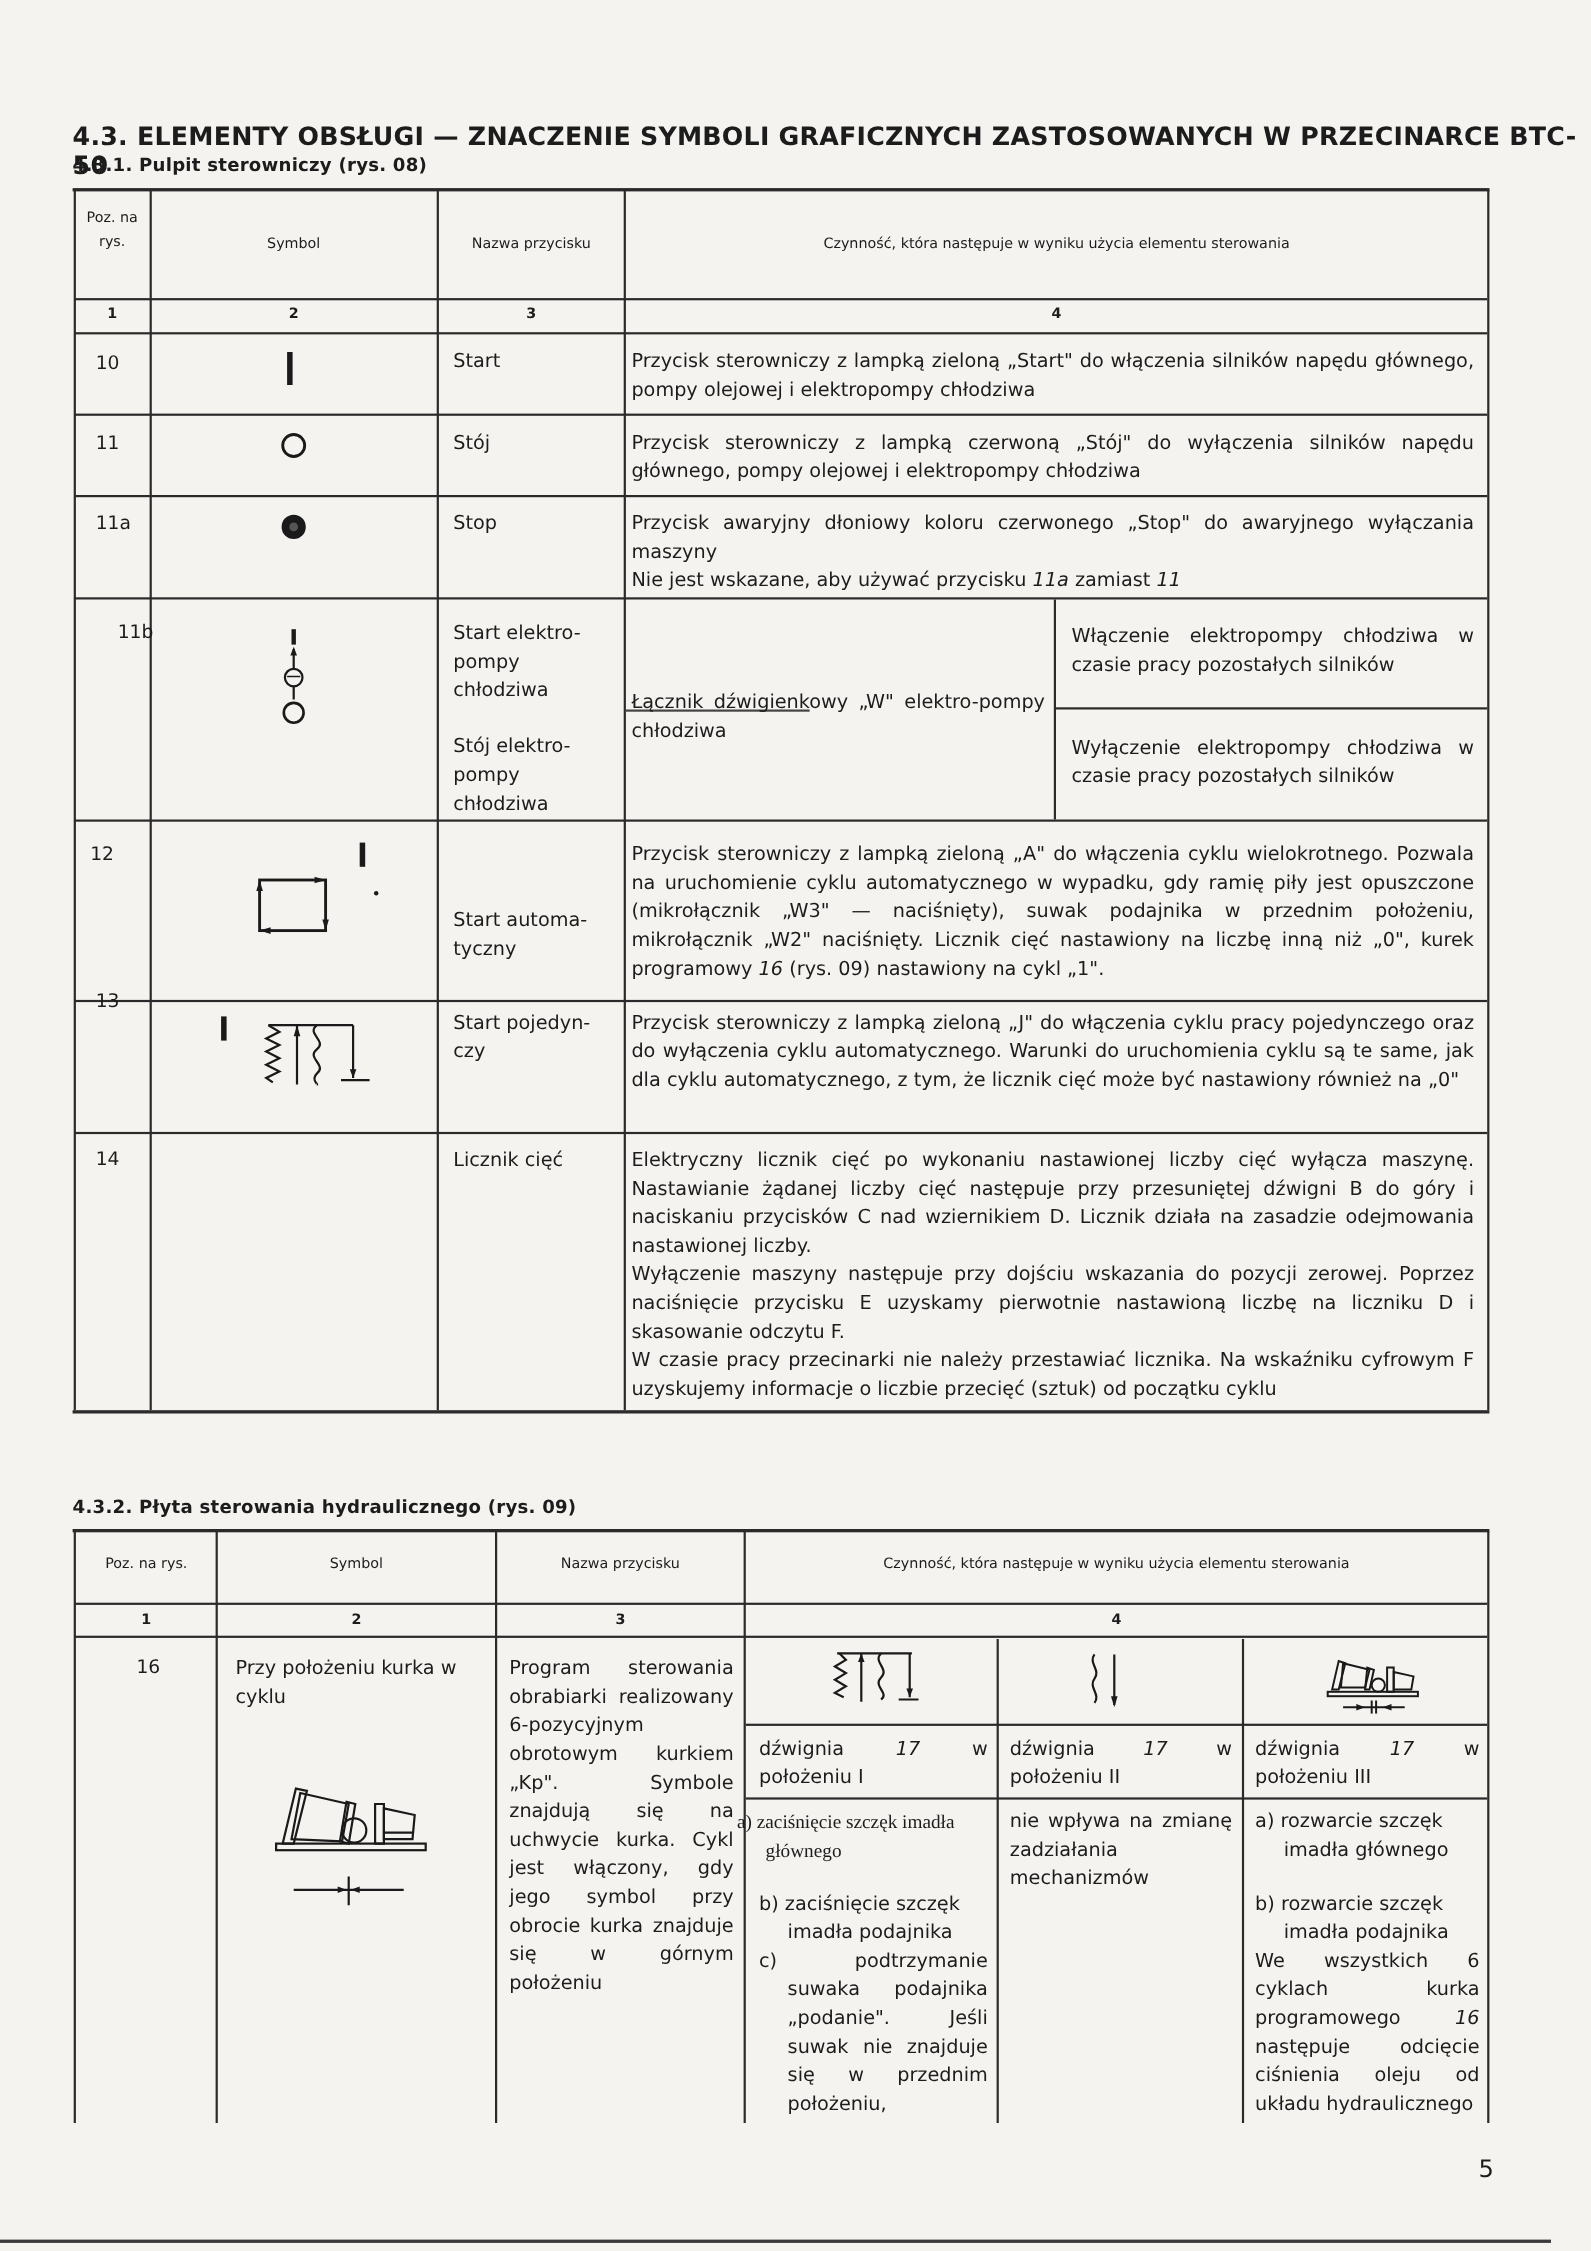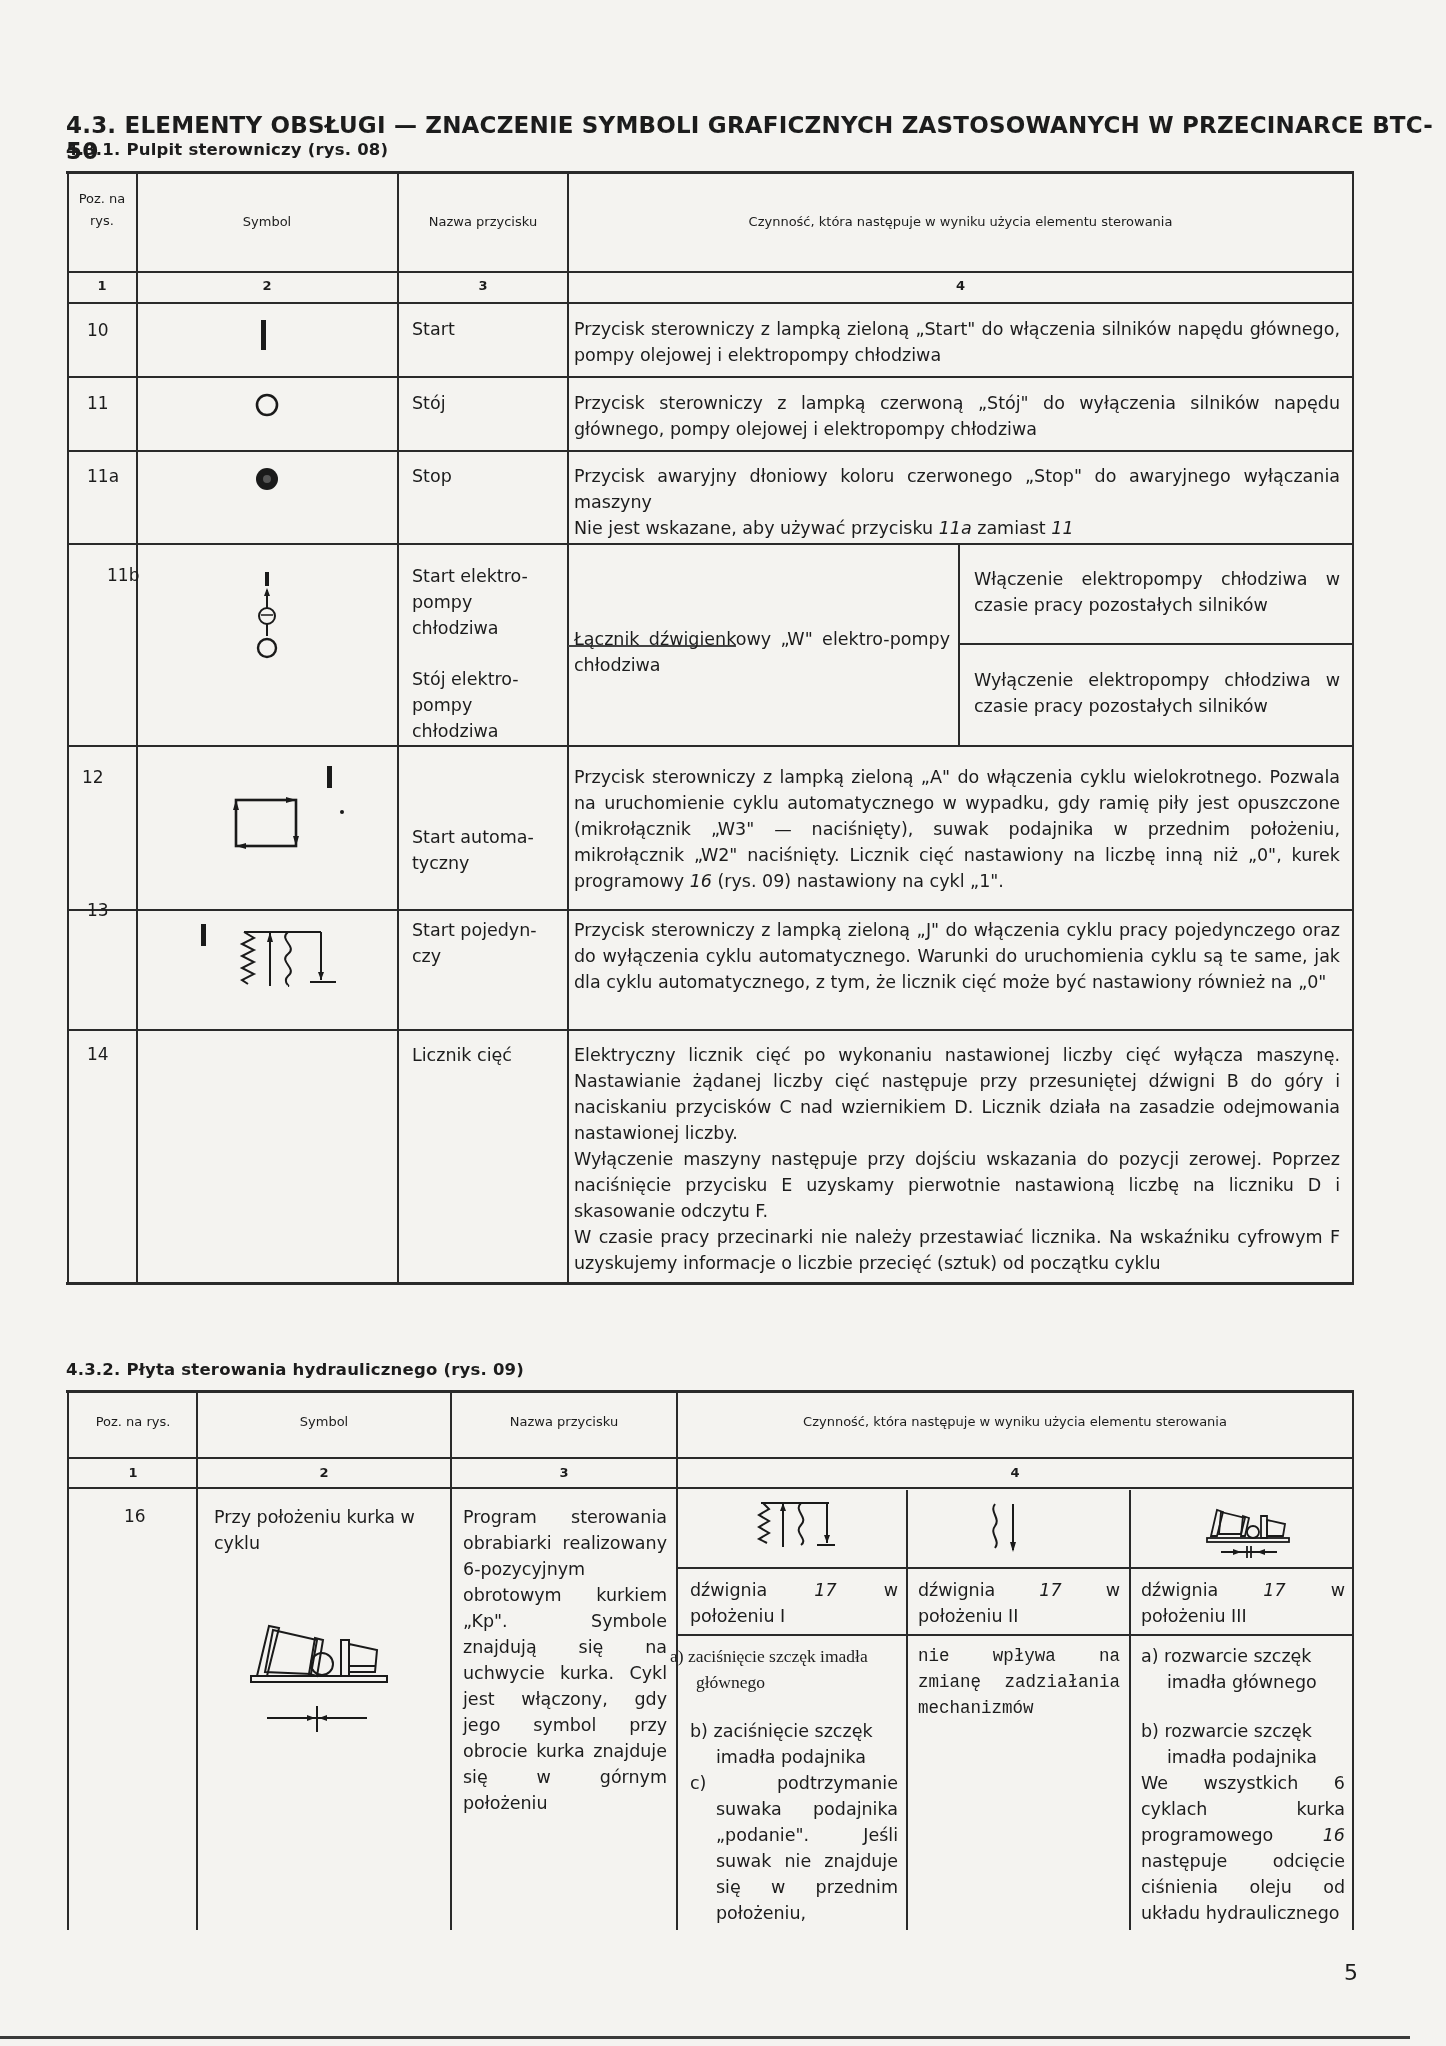--- a/index.html
+++ b/index.html
@@ -217,21 +217,21 @@
       <div class="abs cell just" style="left:690px; top:1770px; width:208px; text-indent:-26px; padding-left:26px; box-sizing:border-box;">c) podtrzymanie suwaka podajnika „podanie". Jeśli suwak nie znajduje się w przednim położeniu,</div>
     </div>
 
     <div>
       <svg class="abs" style="left:985px; top:1500px;" width="40" height="56">
         <path d="M10,4 C4,12 16,18 10,26 C4,34 16,40 10,48" fill="none" stroke="#1a1a1a" stroke-width="2"></path>
         <line x1="28" y1="4" x2="28" y2="50" stroke="#1a1a1a" stroke-width="2"></line>
         <polygon points="28,52 25,42 31,42" fill="#1a1a1a"></polygon>
       </svg>
       <div class="abs cell just" style="left:918px; top:1577px; width:202px;"><span>dźwignia </span><i>17</i><span> w położeniu II</span></div>
-      <div class="abs cell just" style="left:918px; top:1643px; width:202px;font-family:Liberation Mono, monospace;">nie wpływa na zmianę zadziałania mechanizmów</div>
+      <div class="abs cell just" style="left:918px; top:1643px; width:202px;">nie wpływa na zmianę zadziałania mechanizmów</div>
     </div>
 
     <div>
       <svg class="abs" style="left:1205px; top:1500px;" width="90" height="58">
         <g fill="none" stroke="#1a1a1a" stroke-width="1.8">
           <rect x="2" y="38" width="82" height="4"></rect>
           <polygon points="6,36 12,10 18,12 12,36"></polygon>
           <polygon points="16,12 40,18 36,34 14,34"></polygon>
           <polygon points="38,16 44,18 40,36 36,36"></polygon>
           <circle cx="48" cy="32" r="6"></circle>

